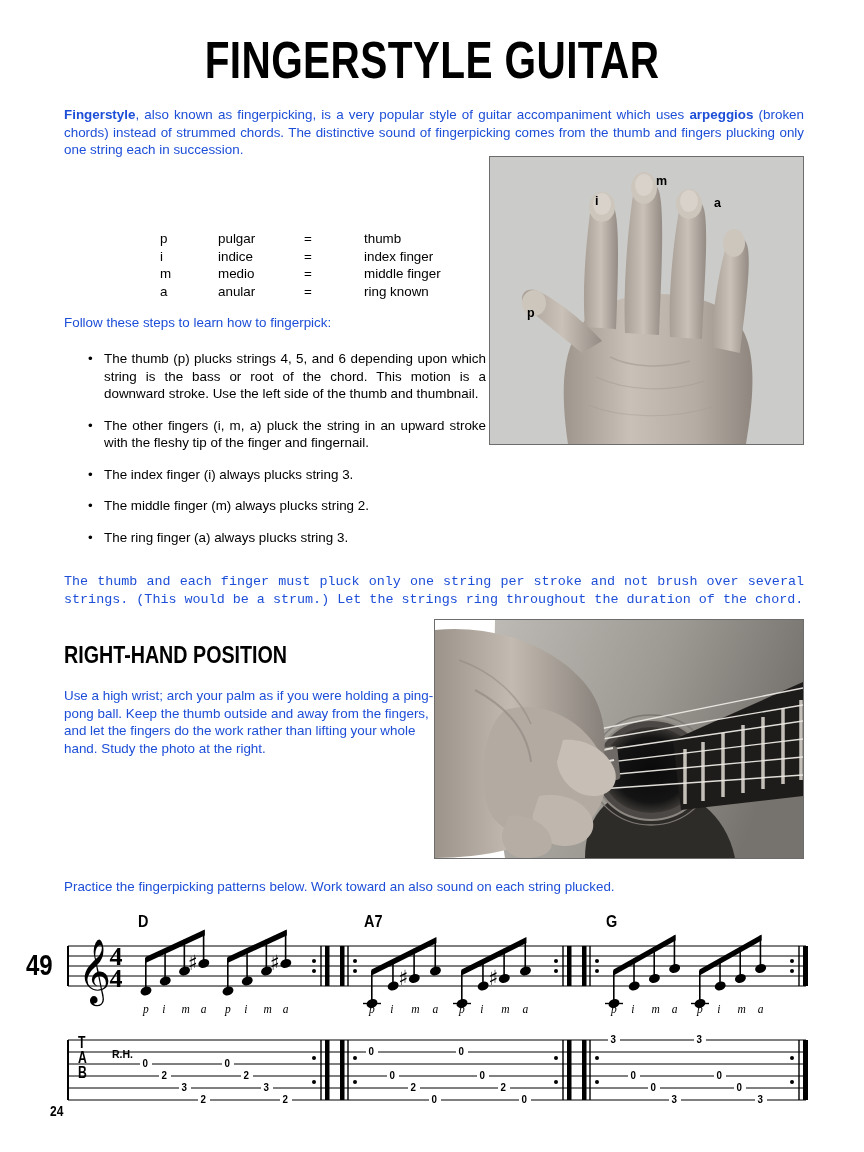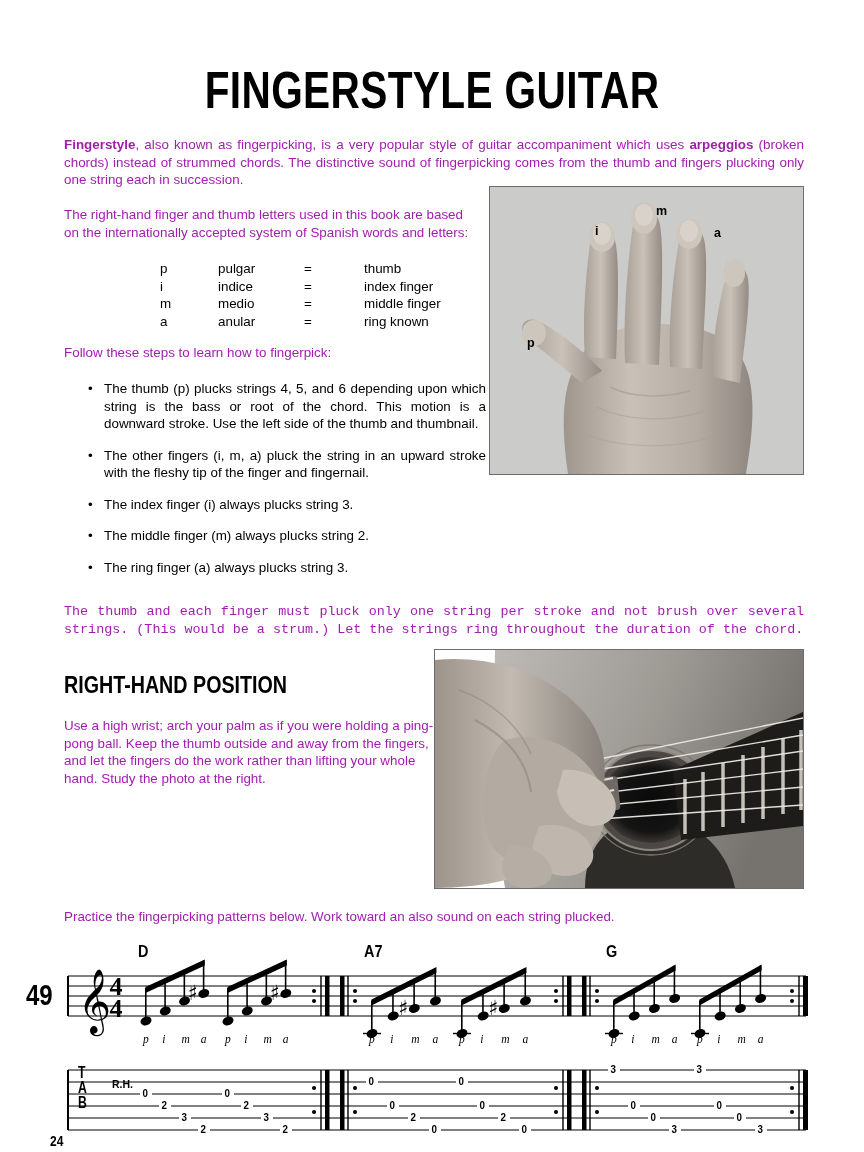--- a/index.html
+++ b/index.html
@@ -5,41 +5,41 @@
   html,body{margin:0;padding:0;}
   body{
     width:864px;height:1152px;
     background:#ffffff;
     font-family:"Liberation Sans", sans-serif;
     color:#000;
     position:relative;
     overflow:hidden;
     -webkit-font-smoothing:antialiased;
   }
-  .page{position:absolute;inset:0;margin-top:30px;}
+  .page{position:absolute;inset:0;}
 
   
   .title{
     position:absolute;left:0;top:34px;width:864px;
     text-align:center;
     font-family:"Liberation Sans Narrow","Liberation Sans",sans-serif;
     font-weight:bold;
     font-size:52px;
     letter-spacing:0.5px;
     transform:scaleX(0.78);
     transform-origin:center top;
     line-height:1.0;
   }
 
   
   .txt{
     font-size:13.4px;
     line-height:17.5px;
     text-align:justify;
-    color:#a21caf;
+    color:#1d4ed8;
   }
   .txt.nj{text-align:left;}
   b{font-weight:bold;}
 
   #intro{position:absolute;left:64px;top:106px;width:740px;}
   #rh-letters{position:absolute;left:64px;top:176px;width:415px;}
 
   
   #span-table{position:absolute;left:160px;top:230px;font-size:13.4px;line-height:17.6px;}
   #span-table table{border-collapse:collapse;}
@@ -125,21 +125,20 @@
 <body>
 
 <div class="page">
 
   <div class="title">FINGERSTYLE GUITAR</div>
 
   <div class="txt" id="intro">
     <b>Fingerstyle</b><span>, also known as fingerpicking, is a very popular style of guitar accompaniment which uses </span><b>arpeggios</b><span> (broken chords) instead of strummed chords. The distinctive sound of fingerpicking comes from the thumb and fingers plucking only one string each in succession.</span>
   </div>
 
-  <div class="txt nj" id="rh-letters">The right-hand finger and thumb letters used in this book are based on the internationally accepted system of Spanish words and letters:</div>
 
   <div id="span-table">
     <table>
       <tbody id="span-body">
           <tr>
             <td class="c-let">p</td>
             <td class="c-sp">pulgar</td>
             <td class="c-eq">=</td>
             <td>thumb</td>
           </tr>

